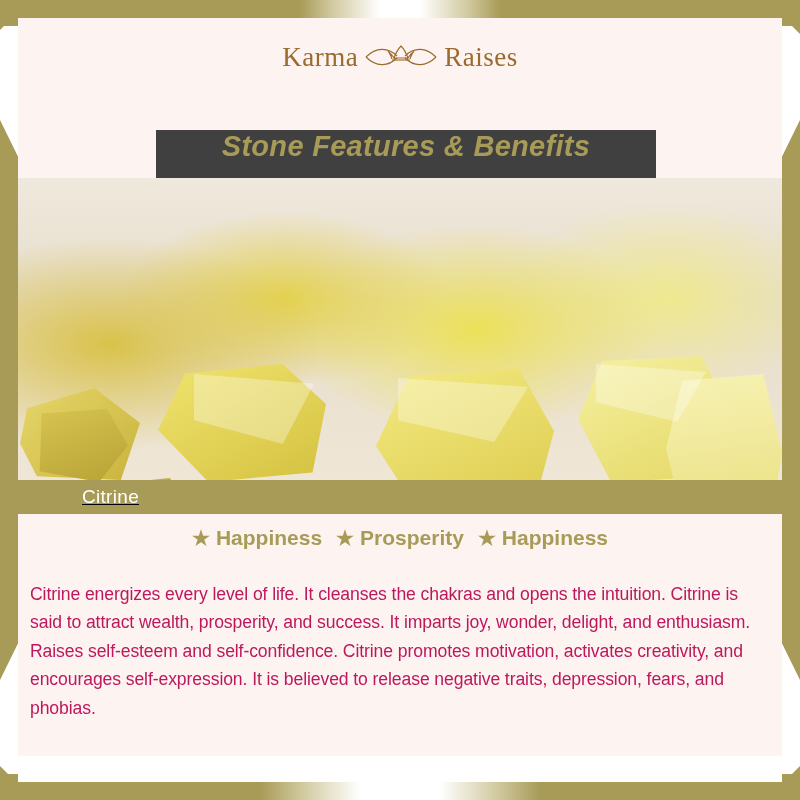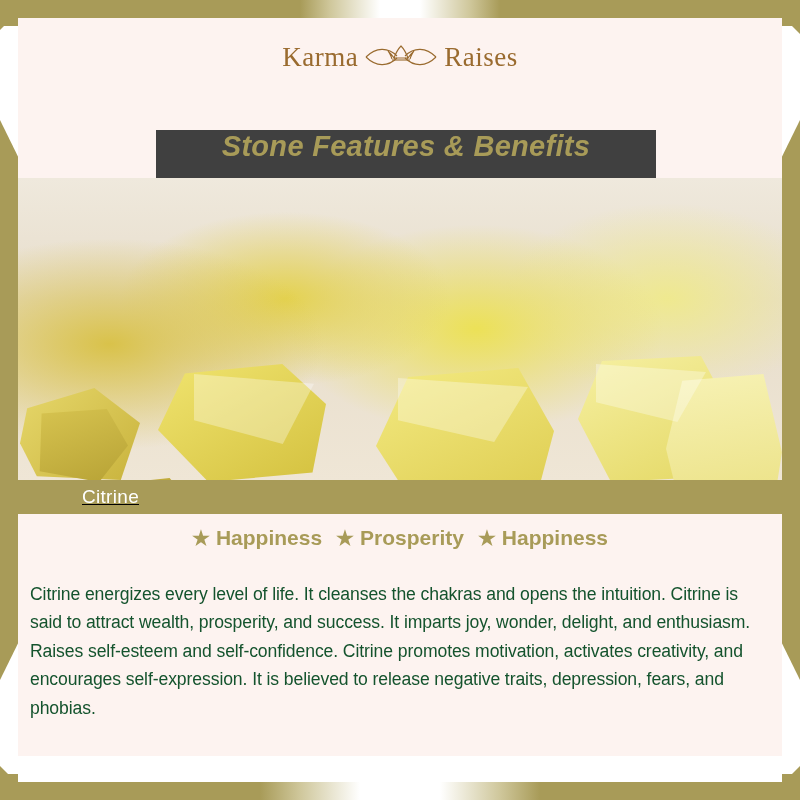--- a/index.html
+++ b/index.html
@@ -242,21 +242,21 @@
     font-size: 20px;
     line-height: 1;
   }
 
   
   .desc {
     position: absolute;
     top: 544px;
     left: 12px;
     width: 730px;
-    color: #14532d;
+    color: #be185d;
     font-size: 17.6px;
     line-height: 1.62;
     letter-spacing: -0.1px;
   }
 
   
   .bottom-white {
     position: absolute;
     left: 0;
     bottom: 0;

